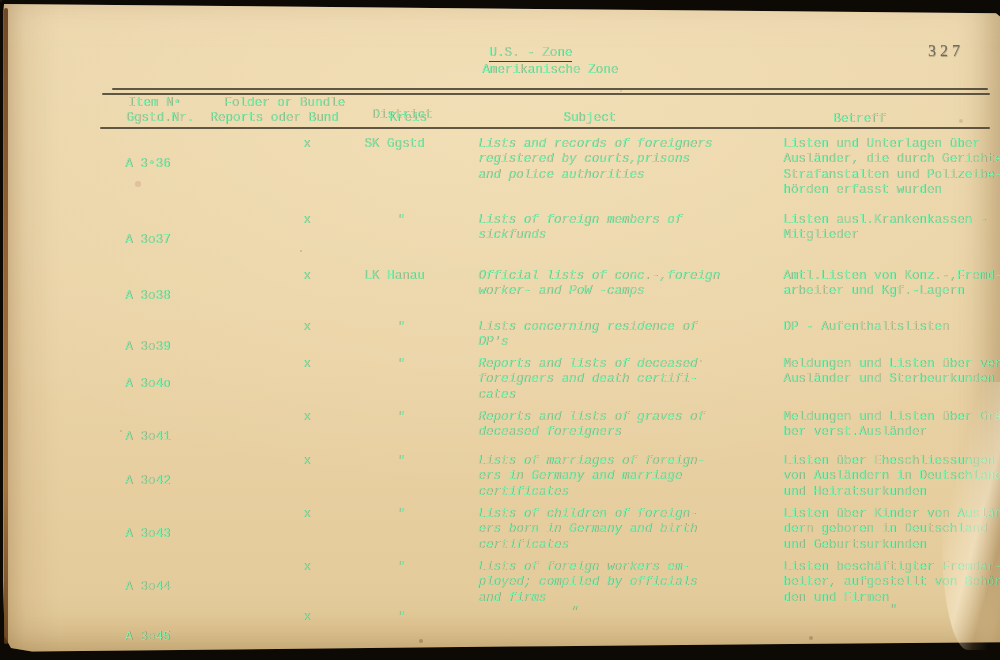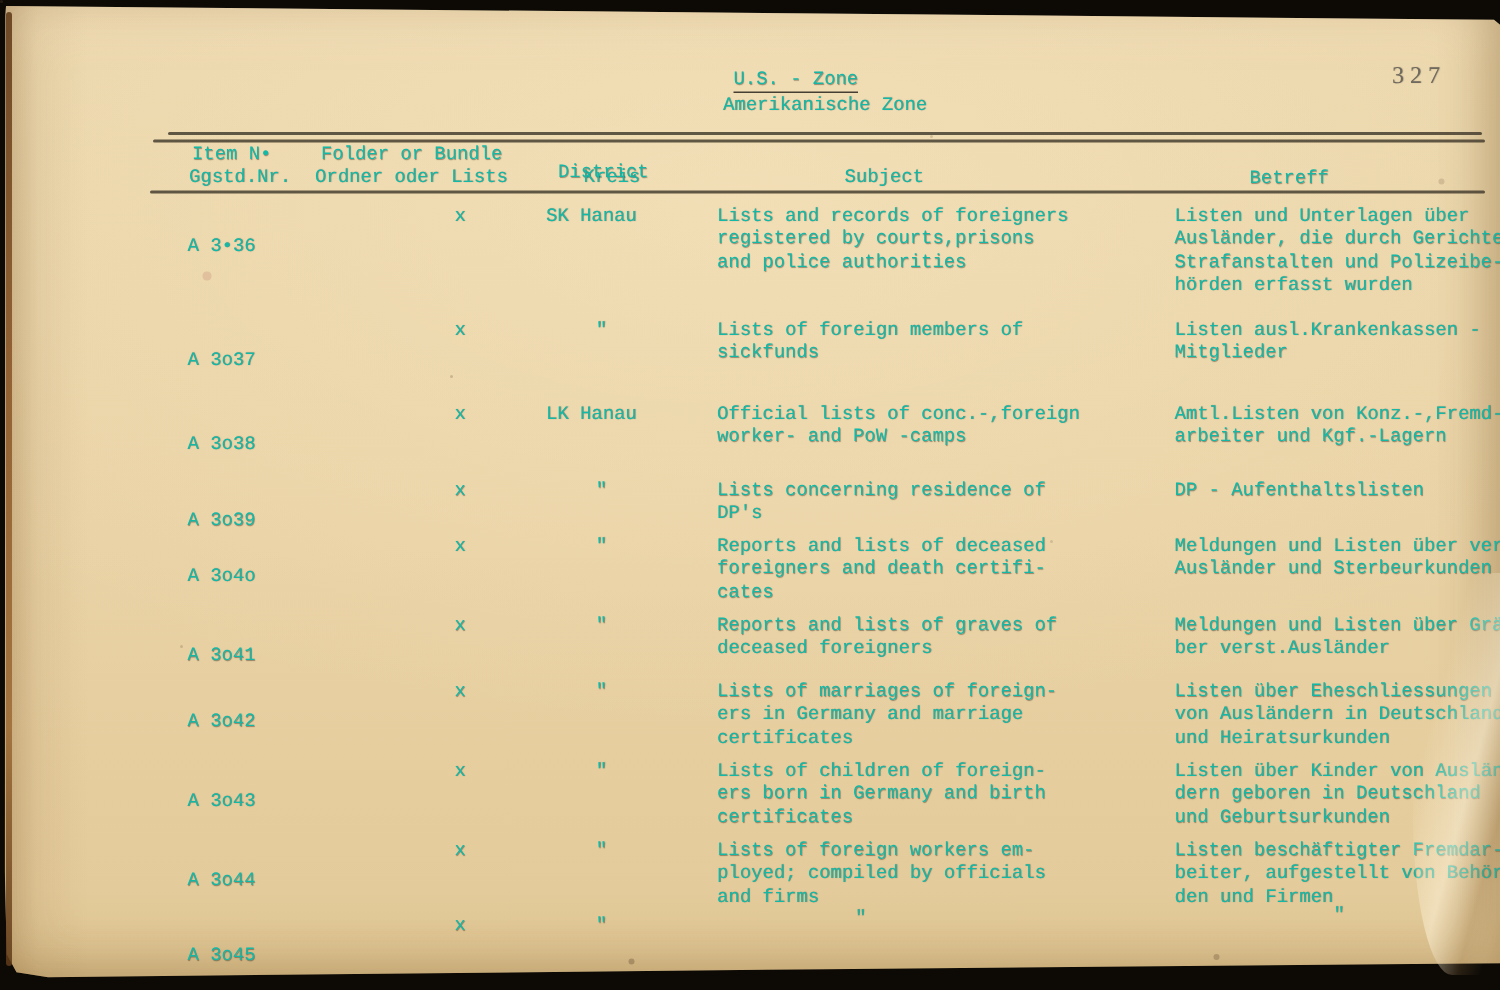--- a/index.html
+++ b/index.html
@@ -33,38 +33,38 @@
     background:rgba(95,72,48,.3);
     box-shadow:137px 183px 0 2px rgba(190,120,110,.25), 420px 640px 0 1px rgba(95,72,48,.35),
       810px 637px 0 1px rgba(95,72,48,.3), 300px 250px 0 0 rgba(95,72,48,.25),
       620px 90px 0 0 rgba(95,72,48,.2), 960px 120px 0 1px rgba(95,72,48,.18),
       120px 430px 0 0 rgba(95,72,48,.22), 700px 360px 0 0 rgba(95,72,48,.18);
   }
   
   .tw{
     position:absolute;
     font:12.6px/15.3px "Liberation Mono",monospace;
-    color:#14b8a6;
+    color:#86efac;
     white-space:pre-line;
     text-shadow:.4px .4px .6px rgba(62,52,38,.5);
   }
   .u{border-bottom:1.6px solid #453e33;padding-bottom:1px;}
   .rule{position:absolute;height:2px;background:#3f382b;opacity:.82;border-radius:1px;}
   .stamp{
     position:absolute;left:928px;top:42px;
     font:16px "Liberation Serif",serif;letter-spacing:4px;color:#6f695e;
     text-shadow:.5px .5px .7px rgba(80,75,65,.4);
   }
   
   .row{position:absolute;left:0;width:100%;}
   .c-item{left:125px;margin-top:20px;}
   .c-folder{left:303px;}
   .c-district{left:364px;width:74px;}
   .c-district.ditto{text-align:center;}
-  .c-subject{left:478px;width:264px;}
+  .c-subject{left:478px;width:264px;font-style:italic;}
   .c-betreff{left:740px;width:250px;margin-left:43px;}
   .c-subject.ditto{left:570px;width:auto;}
   .c-betreff.ditto{left:846px;width:auto;}
 </style>
 </head>
 <body>
 
 <div class="paper"></div>
 <div class="gutter-line"></div>
 <div class="specks"></div>
@@ -73,31 +73,31 @@
 
 <div class="tw" style="left:489px;top:46px;"><span class="u">U.S. - Zone</span></div>
 <div class="tw" style="left:482px;top:63px;">Amerikanische Zone</div>
 
 <div class="rule" style="left:112px;top:88px;width:876px;"></div>
 <div class="rule" style="left:102px;top:93px;width:888px;"></div>
 <div class="rule" style="left:100px;top:127px;width:890px;"></div>
 
 <div class="tw" style="left:128px;top:96px;">Item N•</div>
 <div class="tw" style="left:126px;top:111px;">Ggstd.Nr.</div>
-<div class="tw" style="left:214px;top:96px;">Folder or Bundle</div>
-<div class="tw" style="left:210px;top:111px;">Ordner oder Lists</div>
+<div class="tw" style="left:224px;top:96px;">Folder or Bundle</div>
+<div class="tw" style="left:210px;top:111px;">Reports oder Bund</div>
 <div class="tw" style="left:372px;top:96px;margin-top:12px;">District</div>
 <div class="tw" style="left:389px;top:111px;">Kreis</div>
 <div class="tw" style="left:563px;top:111px;">Subject</div>
 <div class="tw" style="left:786px;top:112px;margin-left:47px;">Betreff</div>
 
 <div class="row" style="top:137px;">
   <div class="tw c-item">A 3•36</div>
   <div class="tw c-folder">x</div>
-  <div class="tw c-district">SK Hanau</div>
+  <div class="tw c-district">SK Ggstd</div>
   <div class="tw c-subject">Lists and records of foreigners
 registered by courts,prisons
 and police authorities</div>
   <div class="tw c-betreff">Listen und Unterlagen über
 Ausländer, die durch Gerichte,
 Strafanstalten und Polizeibe-
 hörden erfasst wurden</div>
 </div>
 
 <div class="row" style="top:213px;">

